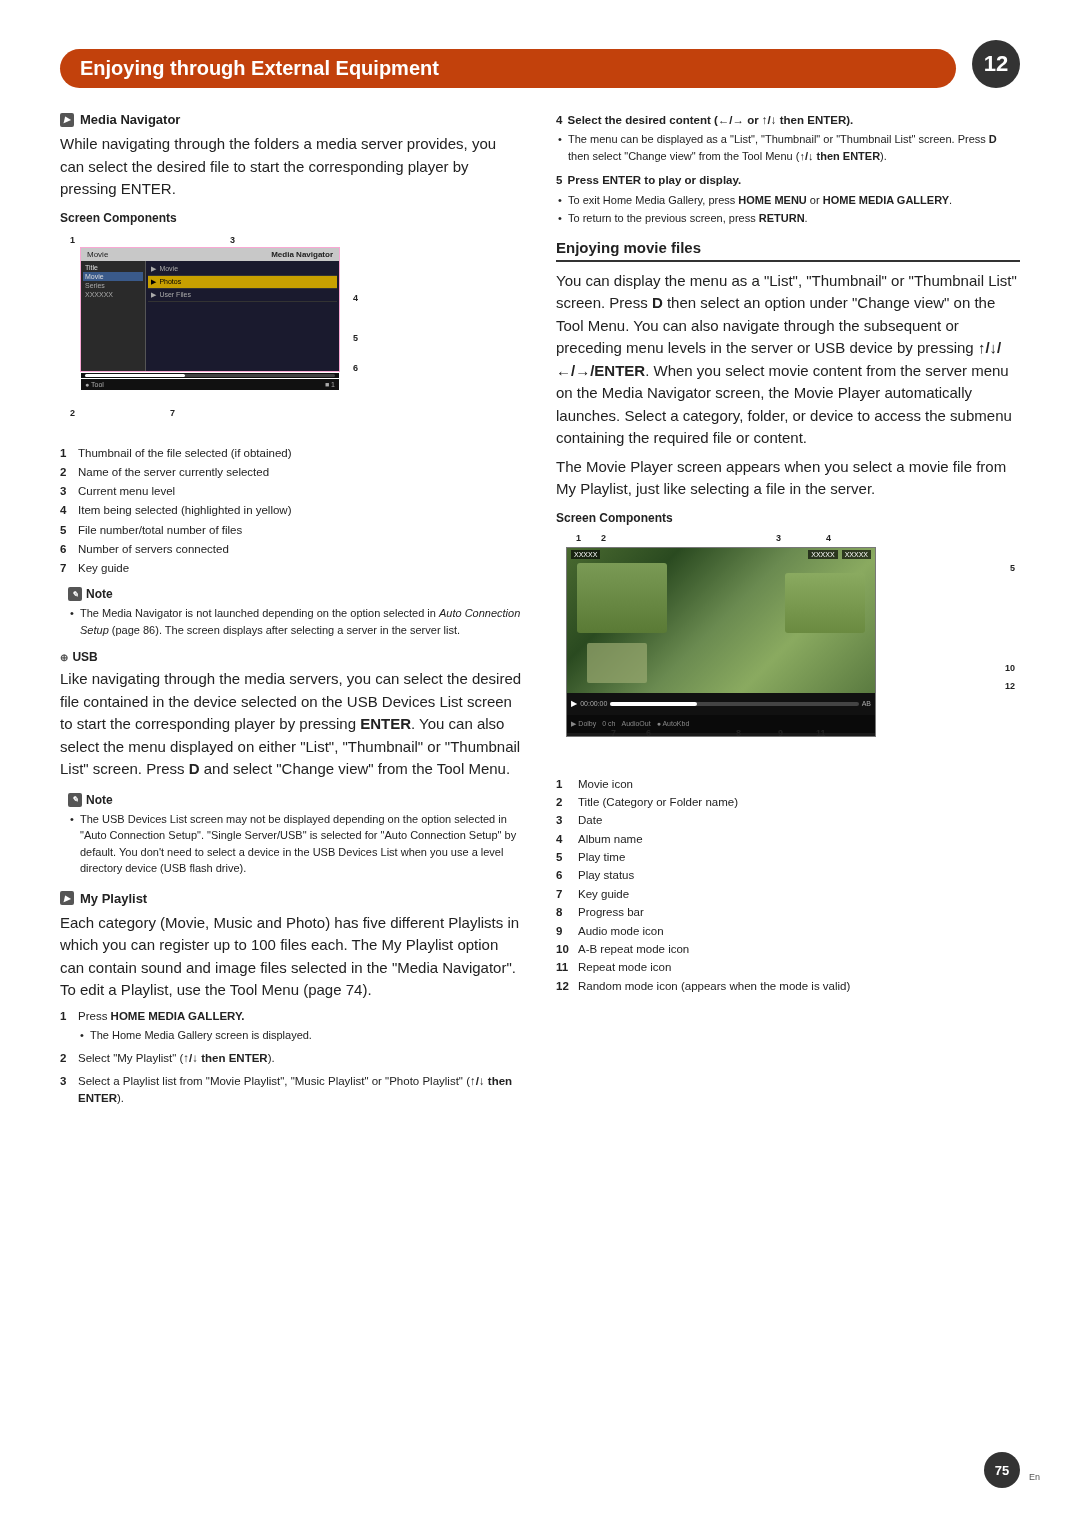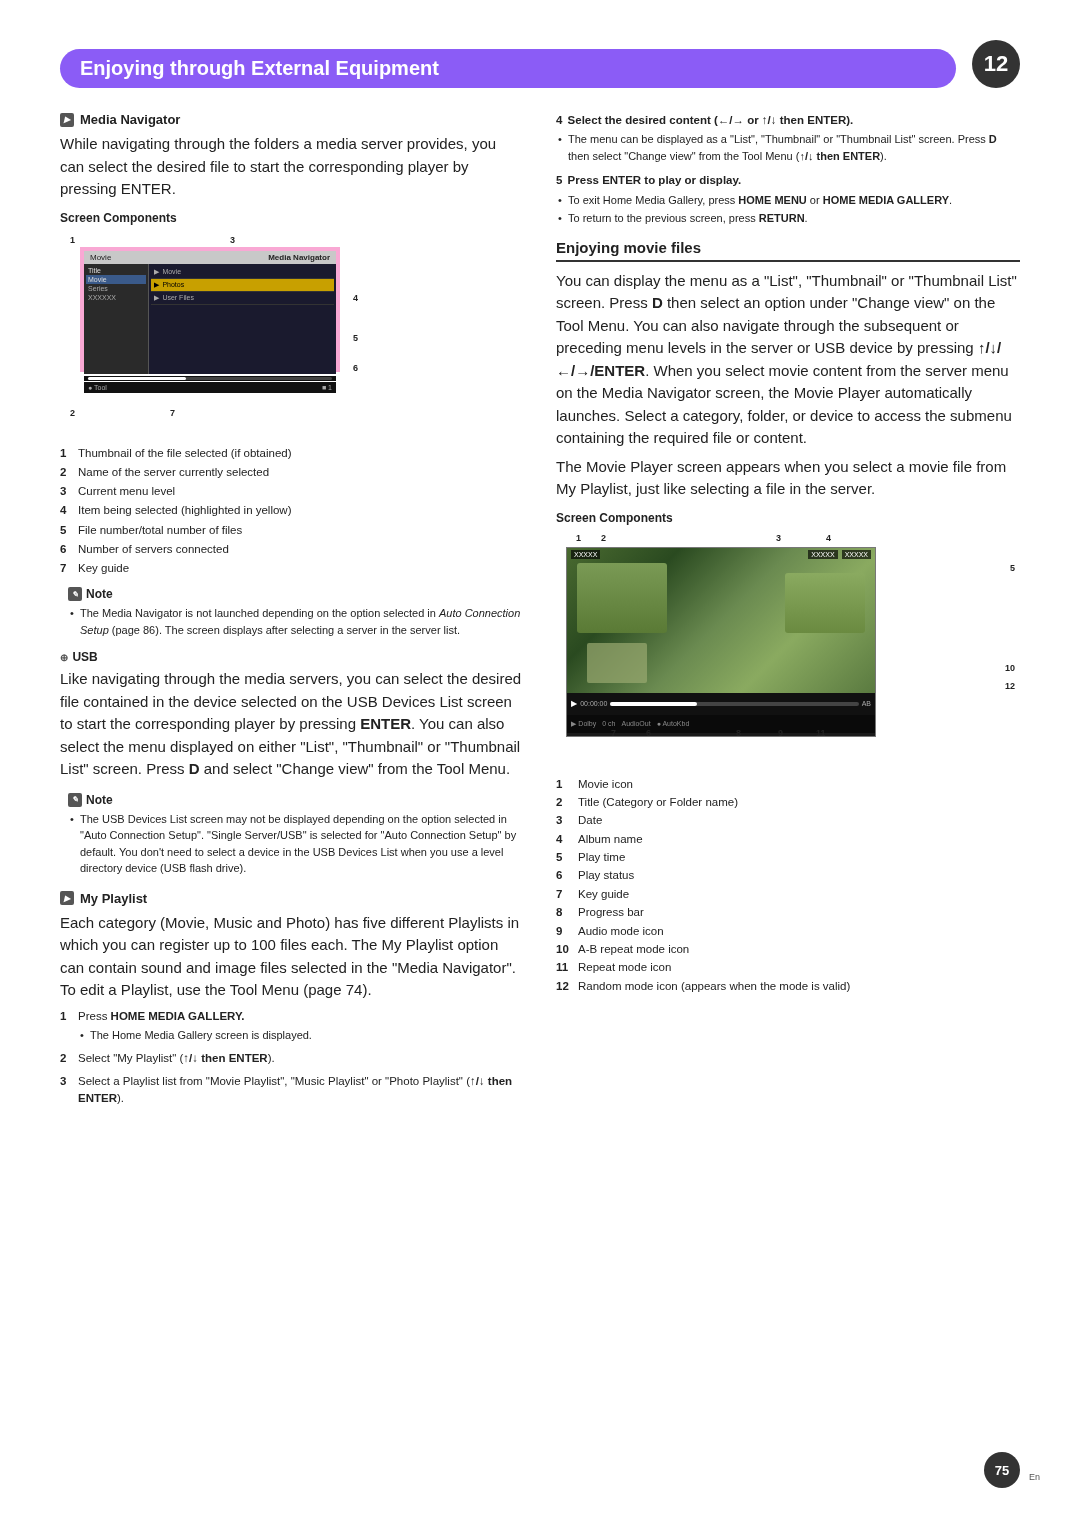--- a/index.html
+++ b/index.html
@@ -13,21 +13,21 @@
       padding: 40px 60px;
     }
 
     
     .page-header {
       display: flex;
       align-items: center;
       margin-bottom: 24px;
     }
     .page-title-box {
-      background: #8b5cf6;
+      background: #c2410c;
       color: #fff;
       font-size: 20px;
       font-weight: bold;
       padding: 8px 24px 8px 20px;
       border-radius: 20px;
       flex: 1;
       margin-top: 8px;
     }
     .chapter-badge {
       background: #333;
@@ -296,21 +296,21 @@
 
     <div class="diagram-wrapper">
       <div style="display:flex; gap:0; position:relative;">
 
         <div style="position:relative; width:300px; height:200px;">
 
           <div class="callout" style="top:2px; left:10px;">1</div>
 
           <div class="callout" style="top:2px; left:170px;">3</div>
 
-          <div style="position:absolute; top:14px; left:20px; width:260px; height:125px; border:4px solid #f9a8d4; background:#f0abfc;">
+          <div style="position:absolute; top:14px; left:20px; width:260px; height:125px; border:1px solid #f9a8d4; background:#f0abfc;">
 
             <div style="background:#c8c8c8; color:#222; font-size:8px; padding:2px 6px; display:flex; align-items:center; justify-content:space-between;">
               <span>Movie</span>
               <span style="font-weight:bold;">Media Navigator</span>
             </div>
 
             <div style="display:flex; height:110px;">
 
               <div style="width:65px; background:#2a2a2a; border-right:1px solid #555; padding:2px;">
                 <div style="color:#ddd; font-size:7px; padding:1px 2px;">Title</div>

